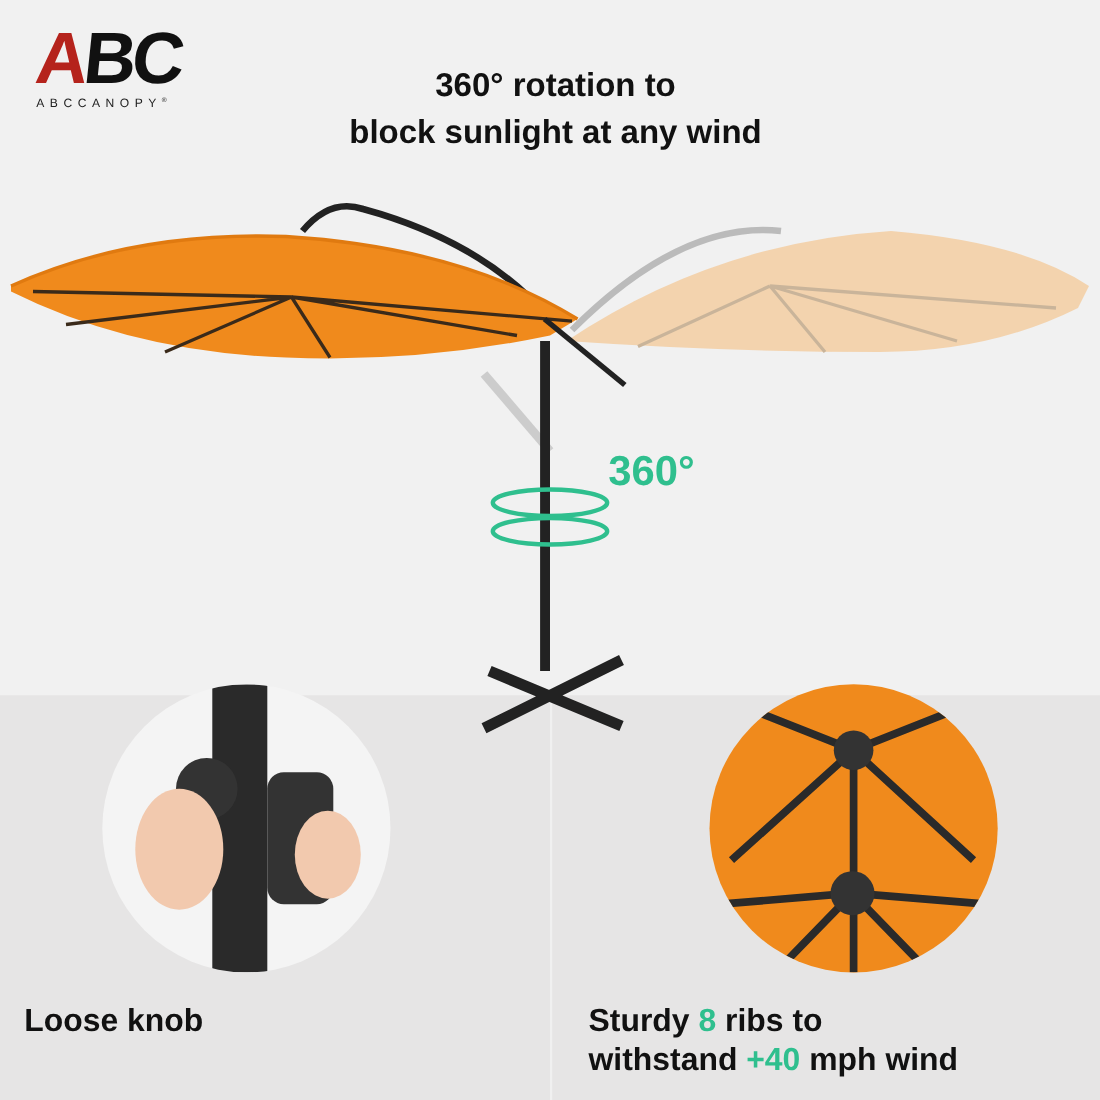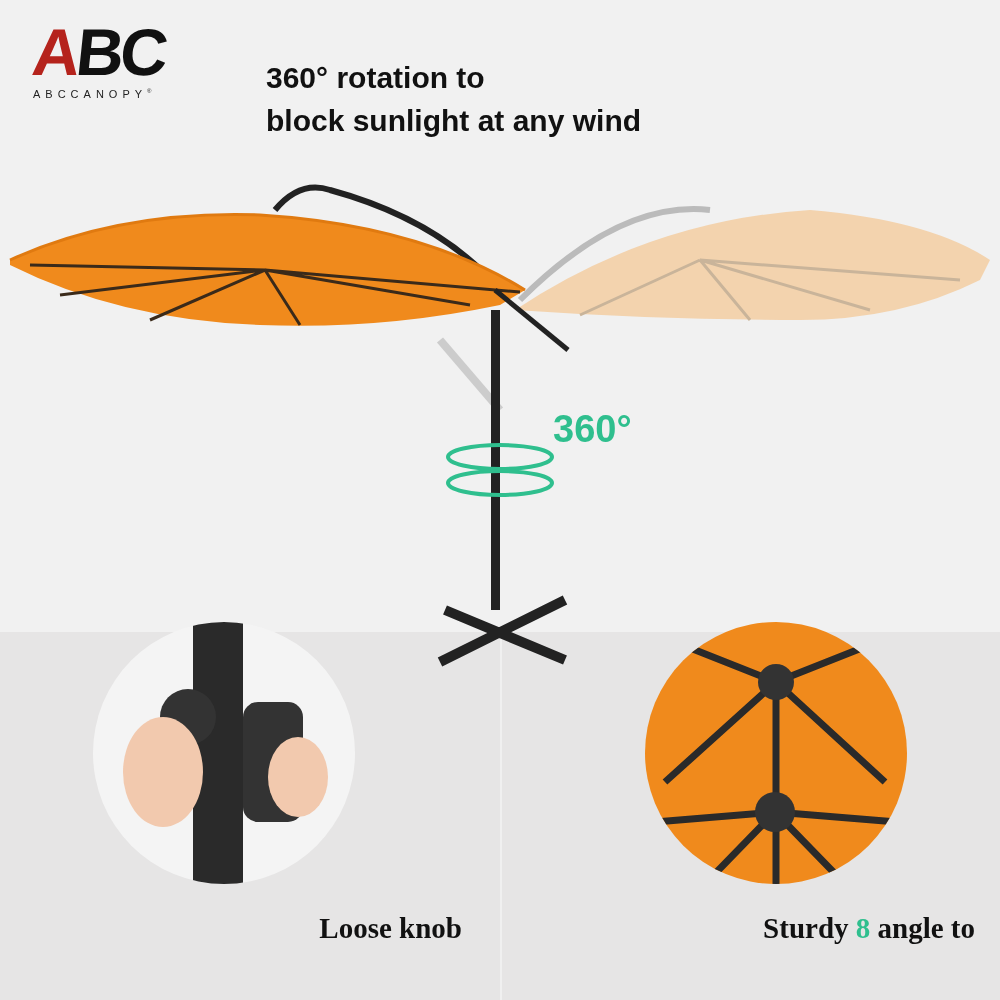--- a/index.html
+++ b/index.html
@@ -4,23 +4,23 @@
 <style>
   html,body{margin:0;padding:0;}
   body{width:1000px;height:1000px;position:relative;overflow:hidden;background:#f1f1f1;font-family:"Liberation Sans",sans-serif;}
   .bottom-panel{position:absolute;left:0;top:632px;width:1000px;height:368px;background:#e6e5e5;}
   .bottom-panel .divider{position:absolute;left:500px;top:0;width:2px;height:368px;background:#f0f0f0;}
   .logo{position:absolute;left:33px;top:22px;width:150px;}
   .logo .mark{font-family:"Liberation Sans",sans-serif;font-weight:900;font-size:66px;letter-spacing:-4px;line-height:60px;transform:skewX(-6deg);}
   .logo .mark .a{color:#b5231c;}
   .logo .mark .bc{color:#111;}
   .logo .sub{font-size:11px;letter-spacing:5px;color:#222;margin-top:6px;}
-  .headline{position:absolute;left:266px;top:56px;width:540px;font-weight:700;font-size:30px;line-height:43px;color:#111;}
+  .headline{position:absolute;left:235px;top:56px;width:540px;text-align:center;font-weight:700;font-size:30px;line-height:43px;color:#111;}
   .deg360{position:absolute;left:553px;top:408px;font-weight:700;font-size:38px;color:#2fbf8e;}
-  .caption{position:absolute;width:440px;text-align:right;font-weight:700;font-size:29px;line-height:36px;color:#111;font-family:Liberation Serif, serif;}
+  .caption{position:absolute;width:440px;text-align:left;font-weight:700;font-size:29px;line-height:36px;color:#111;}
   .caption .hl{color:#2fbf8e;}
   .cap-left{left:22px;top:910px;}
   .cap-right{left:535px;top:910px;}
   .circle{position:absolute;width:262px;height:262px;border-radius:50%;overflow:hidden;}
   .circle-left{left:93px;top:622px;background:#f4f4f4;}
   .circle-right{left:645px;top:622px;background:#f08a1c;}
   svg{position:absolute;}
 </style>
 </head>
 <body>
@@ -77,14 +77,15 @@
     <circle cx="131" cy="60" r="18" fill="#333"></circle>
     <circle cx="130" cy="190" r="20" fill="#333"></circle>
   </svg>
 </div>
 
 <div class="caption cap-left">
   <div>Loose knob</div>
 </div>
 
 <div class="caption cap-right">
-  <div><span>Sturdy </span><span class="hl">8</span><span> angle to</span></div>
+  <div><span>Sturdy </span><span class="hl">8</span><span> ribs to</span></div>
+  <div><span>withstand </span><span class="hl">+40</span><span> mph wind</span></div>
 </div>
 
 </body></html>

